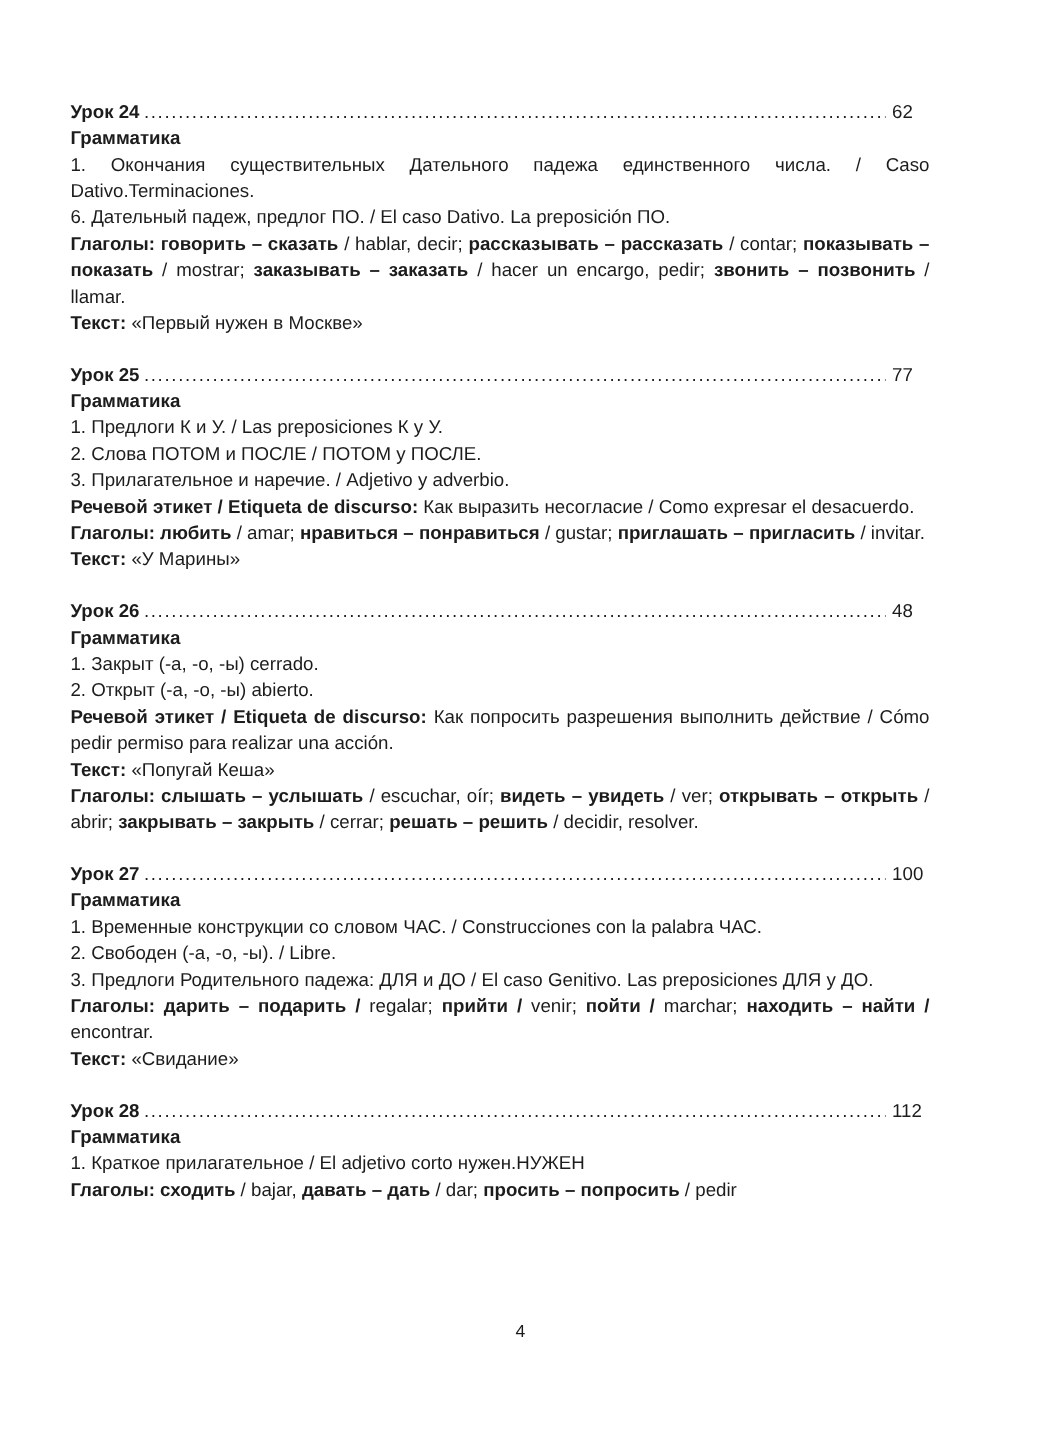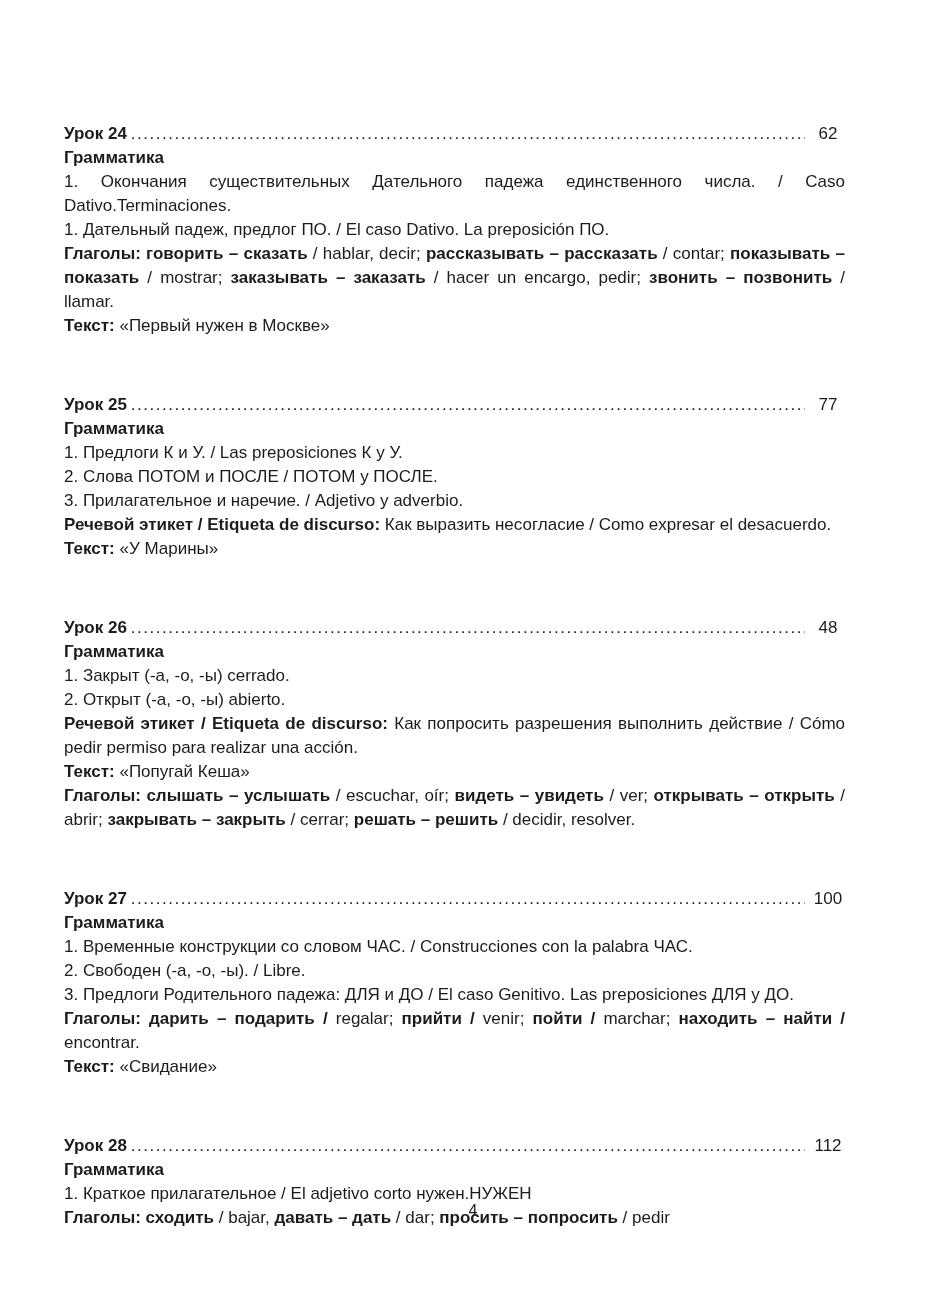--- a/index.html
+++ b/index.html
@@ -37,23 +37,22 @@
     margin: 0 6px 0 4px;
     color: #1c1c1c;
   }
   .toc-leader::after {
     content: "..................................................................................................................................................................................................................";
     letter-spacing: 1.5px;
   }
   .toc-page {
     flex: 0 0 auto;
     min-width: 34px;
-    text-align: center;
+    text-align: left;
     white-space: nowrap;
-    margin-top: 32px;
   }
   .para {
     margin: 0;
     text-align: justify;
   }
   .b { font-weight: bold; }
   .page-footer {
     position: absolute;
     left: 0;
     top: 1199px;
@@ -69,38 +68,39 @@
   <main class="content" id="lessons-container">
   <section class="lesson">
     <div class="toc-line">
       <span class="toc-title">Урок 24</span>
       <span class="toc-leader"></span>
       <span class="toc-page">62</span>
     </div>
     <div class="lesson-body">
           <p class="para"><span class="b">Грамматика</span></p>
           <p class="para"><span>1. Окончания существительных Дательного падежа единственного числа. / Caso Dativo.Terminaciones.</span></p>
-          <p class="para"><span>1. Дательный падеж, предлог ПО. / El caso Dativo. La preposición ПО.</span></p>
+          <p class="para"><span>6. Дательный падеж, предлог ПО. / El caso Dativo. La preposición ПО.</span></p>
           <p class="para"><span class="b">Глаголы: говорить – сказать</span><span> / hablar, decir; </span><span class="b">рассказывать – рассказать</span><span> / contar; </span><span class="b">показывать – показать</span><span> / mostrar; </span><span class="b">заказывать – заказать</span><span> / hacer un encargo, pedir; </span><span class="b">звонить – позвонить</span><span> / llamar.</span></p>
           <p class="para"><span class="b">Текст:</span><span> «Первый нужен в Москве»</span></p>
         </div>
   </section>
 
   <section class="lesson">
     <div class="toc-line">
       <span class="toc-title">Урок 25</span>
       <span class="toc-leader"></span>
       <span class="toc-page">77</span>
     </div>
     <div class="lesson-body">
           <p class="para"><span class="b">Грамматика</span></p>
           <p class="para"><span>1. Предлоги К и У. / Las preposiciones К у У.</span></p>
           <p class="para"><span>2. Слова ПОТОМ и ПОСЛЕ / ПОТОМ у ПОСЛЕ.</span></p>
           <p class="para"><span>3. Прилагательное и наречие. / Adjetivo y adverbio.</span></p>
           <p class="para"><span class="b">Речевой этикет / Etiqueta de discurso:</span><span> Как выразить несогласие / Como expresar el desacuerdo.</span></p>
+          <p class="para"><span class="b">Глаголы: любить</span><span> / amar; </span><span class="b">нравиться – понравиться</span><span> / gustar; </span><span class="b">приглашать – пригласить</span><span> / invitar.</span></p>
           <p class="para"><span class="b">Текст:</span><span> «У Марины»</span></p>
         </div>
   </section>
 
   <section class="lesson">
     <div class="toc-line">
       <span class="toc-title">Урок 26</span>
       <span class="toc-leader"></span>
       <span class="toc-page">48</span>
     </div>

